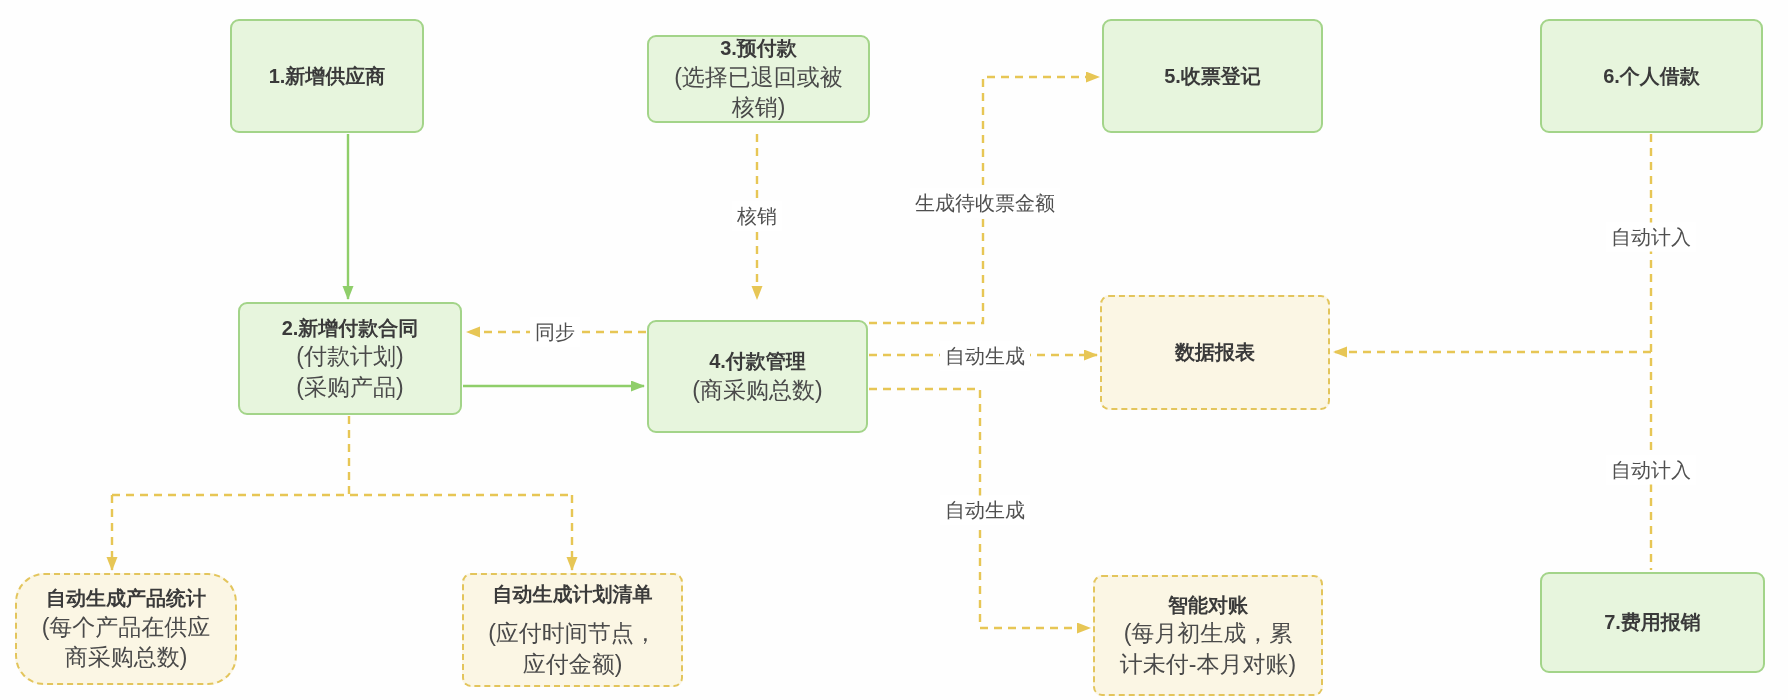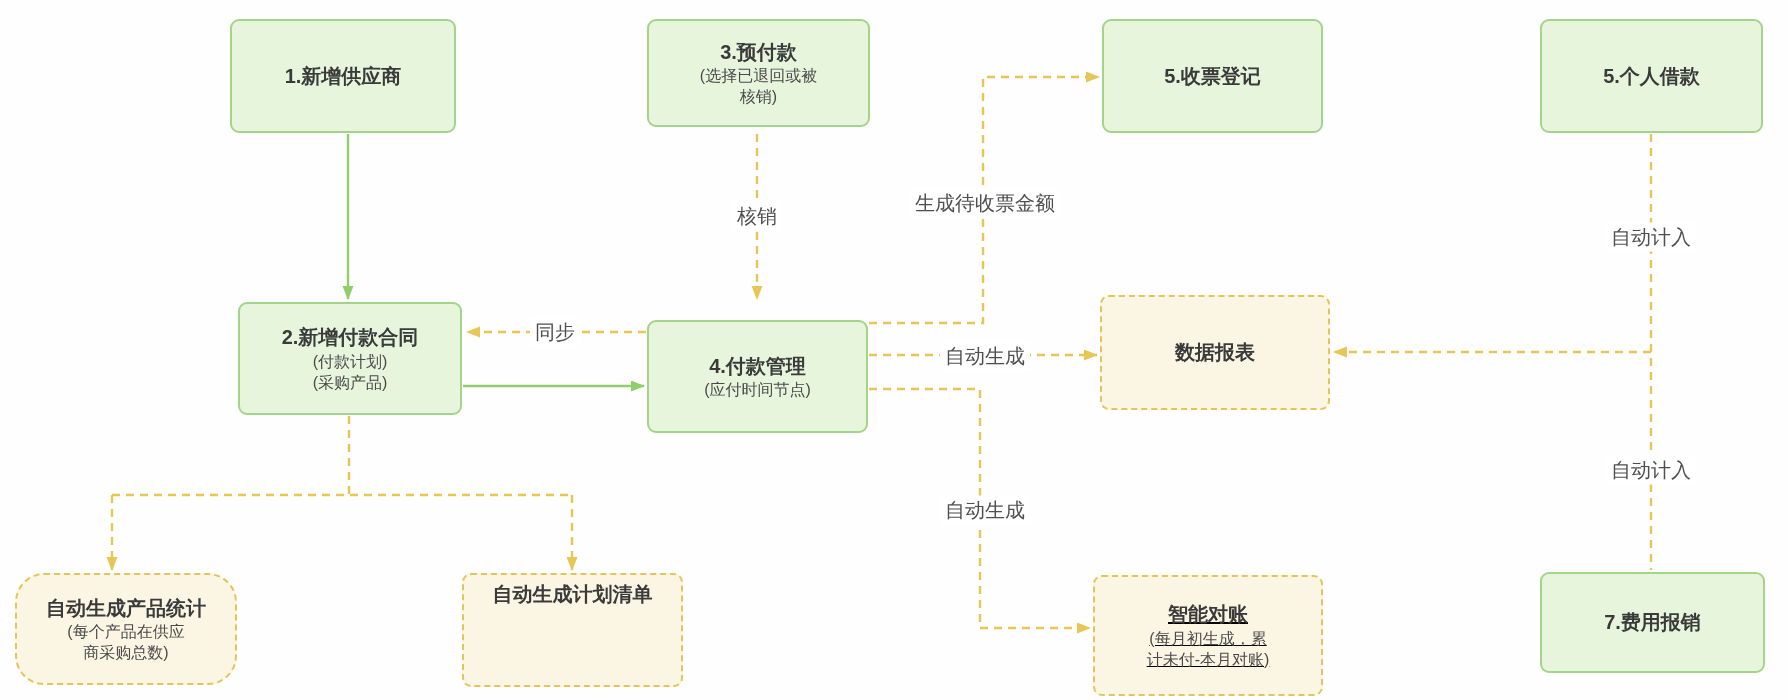--- a/index.html
+++ b/index.html
@@ -16,40 +16,40 @@
     box-sizing:border-box;
     border-radius:9px;
     display:flex;flex-direction:column;justify-content:center;align-items:center;
     text-align:center;
     padding:6px 8px;
     line-height:1.32;
   }
   .node.green{background:#e7f5dd;border:2px solid #a3d489;}
   .node.yellow{background:#fbf6e4;border:2px dashed #e3c55c;}
   .node .title{font-size:20px;font-weight:700;color:#3a3a3a;white-space:pre-line;}
-  .node .sub{font-size:16px;font-weight:400;color:#4a4a4a;white-space:pre-line;}
+  .node .sub{font-size:23px;font-weight:400;color:#4a4a4a;white-space:pre-line;}
   .edge-label{
     position:absolute;
     transform:translate(-50%,-50%);
     background:#ffffff;
     padding:1px 5px;
     font-size:20px;color:#4f4f4f;
     white-space:nowrap;
   }
   
-  #n1{left:230px;top:19px;width:226px;height:114px;}
-  #n3{left:647px;top:19px;width:223px;height:108px;text-align:center;}
+  #n1{left:230px;top:19px;width:194px;height:114px;}
+  #n3{left:647px;top:35px;width:223px;height:88px;text-align:center;}
   #n5{left:1102px;top:19px;width:221px;height:114px;}
   #n6{left:1540px;top:19px;width:223px;height:114px;}
   #n2{left:238px;top:302px;width:224px;height:113px;}
   #n4{left:647px;top:320px;width:221px;height:113px;}
   #report{left:1100px;top:295px;width:230px;height:115px;}
   #prodstat{left:15px;top:573px;width:222px;height:112px;border-radius:29px;}
   #planlist{left:462px;top:573px;width:221px;height:114px;justify-content:space-between;}
-  #recon{left:1093px;top:575px;width:230px;height:121px;text-decoration:underline;}
+  #recon{left:1093px;top:575px;width:230px;height:121px;}
   #n7{left:1540px;top:572px;width:225px;height:101px;}
   
   #lbl-hexiao{left:757px;top:216px;}
   #lbl-tongbu{left:555px;top:332px;}
   #lbl-shoupiao{left:985px;top:203px;}
   #lbl-autogen-report{left:985px;top:356px;}
   #lbl-autogen-recon{left:985px;top:510px;}
   #lbl-jiru-loan{left:1651px;top:237px;}
   #lbl-jiru-expense{left:1651px;top:470px;}
 </style>
@@ -92,50 +92,52 @@
     <div class="title">3.预付款</div>
     <div class="sub">(选择已退回或被
 核销)</div>
   </div>
 
   <div class="node green" id="n5">
     <div class="title">5.收票登记</div>
   </div>
 
   <div class="node green" id="n6">
-    <div class="title">5.个人借款</div>
+    <div class="title">6.个人借款</div>
   </div>
 
   <div class="node green" id="n2">
     <div class="title">2.新增付款合同</div>
     <div class="sub">(付款计划)</div>
     <div class="sub">(采购产品)</div>
   </div>
 
   <div class="node green" id="n4">
     <div class="title">4.付款管理</div>
-    <div class="sub">(应付时间节点)</div>
+    <div class="sub">(商采购总数)</div>
   </div>
 
   <div class="node green" id="n7">
     <div class="title">7.费用报销</div>
   </div>
 
   <div class="node yellow" id="report">
     <div class="title">数据报表</div>
   </div>
 
   <div class="node yellow" id="prodstat">
     <div class="title">自动生成产品统计</div>
     <div class="sub">(每个产品在供应
 商采购总数)</div>
   </div>
 
   <div class="node yellow" id="planlist">
     <div class="title">自动生成计划清单</div>
+    <div class="sub">(应付时间节点，
+应付金额)</div>
   </div>
 
   <div class="node yellow" id="recon">
     <div class="title">智能对账</div>
     <div class="sub">(每月初生成，累
 计未付-本月对账)</div>
   </div>
 
   <div class="edge-label" id="lbl-hexiao">核销</div>
   <div class="edge-label" id="lbl-tongbu">同步</div>

